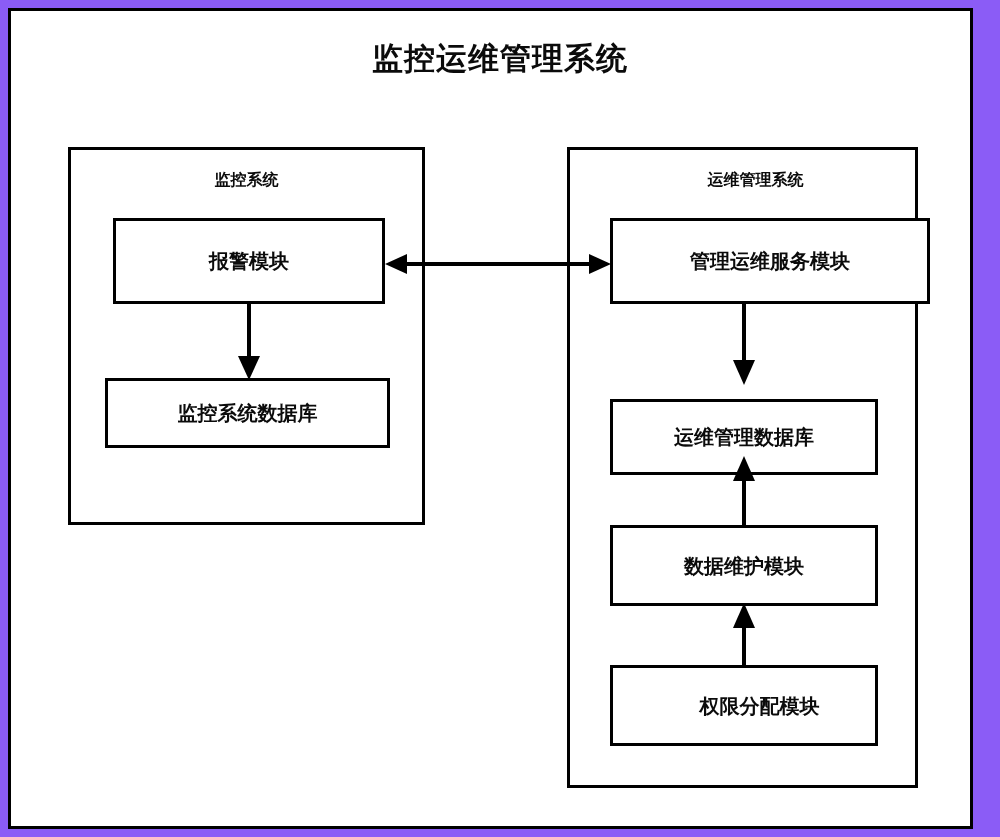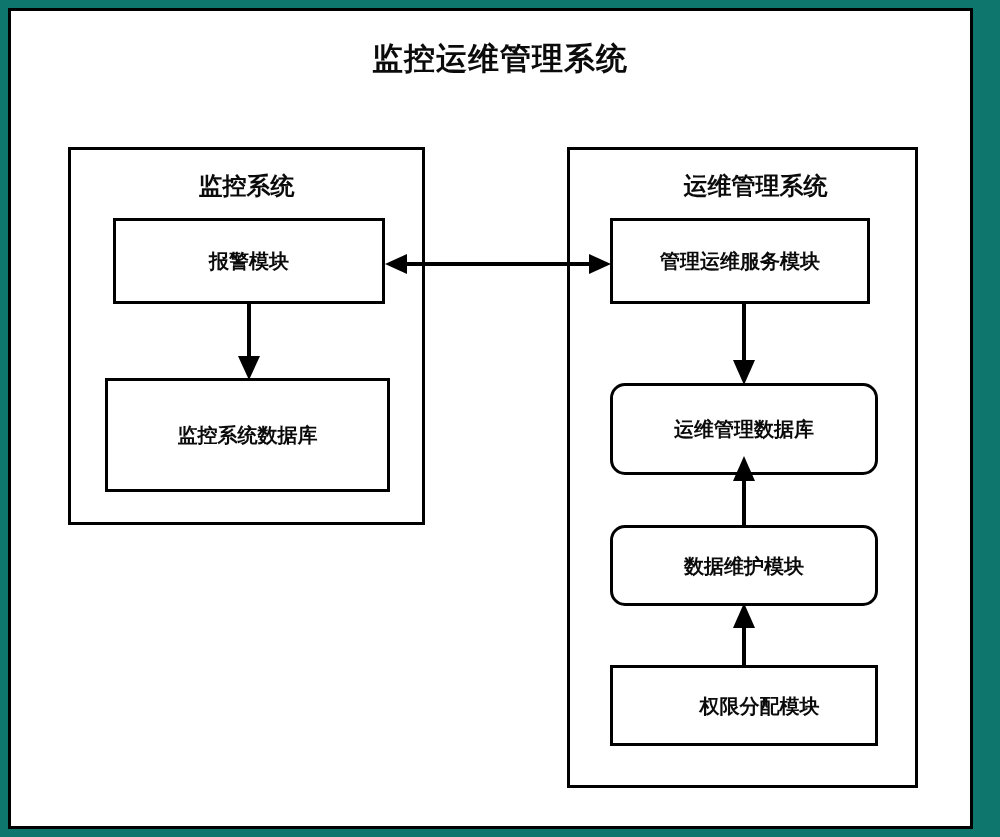--- a/index.html
+++ b/index.html
@@ -7,21 +7,21 @@
     padding: 0;
     background: #ffffff;
   }
   body {
     font-family: "DejaVu Sans", "Liberation Sans", sans-serif;
   }
   #canvas {
     position: relative;
     width: 1000px;
     height: 837px;
-    background: #0f766e;
+    background: #8b5cf6;
     overflow: hidden;
   }
   
   .outer-frame {
     position: absolute;
     left: 8px;
     top: 8px;
     width: 965px;
     height: 821px;
     border: 3px solid #000000;
@@ -46,21 +46,21 @@
     position: absolute;
     border: 3px solid #000000;
     box-sizing: border-box;
     background: #ffffff;
   }
   .panel-title {
     position: absolute;
     left: 0;
     width: 100%;
     text-align: center;
-    font-size: 24px;
+    font-size: 16px;
     font-weight: bold;
     color: #0b0b0b;
     white-space: nowrap;
   }
   
   .box {
     position: absolute;
     border: 3px solid #000000;
     box-sizing: border-box;
     background: #ffffff;
@@ -95,37 +95,37 @@
   <div class="diagram-title">监控运维管理系统</div>
 
   <div class="panel" style="left:68px; top:147px; width:357px; height:378px;"></div>
 
   <div class="panel-title" style="left:68px; top:170px; width:357px;">监控系统</div>
 
   <div class="box" style="left:113px; top:218px; width:272px; height:86px;">
     <span class="box-label">报警模块</span>
   </div>
 
-  <div class="box" style="left:105px; top:378px; width:285px; height:114px;">
+  <div class="box" style="left:105px; top:378px; width:285px; height:70px;">
     <span class="box-label">监控系统数据库</span>
   </div>
 
   <div class="panel" style="left:567px; top:147px; width:351px; height:641px;"></div>
 
   <div class="panel-title" style="left:567px; top:170px; width:377px;">运维管理系统</div>
 
-  <div class="box" style="left:610px; top:218px; width:260px; height:86px;">
+  <div class="box" style="left:610px; top:218px; width:320px; height:86px;">
     <span class="box-label">管理运维服务模块</span>
   </div>
 
-  <div class="box" style="left:610px; top:383px; width:268px; height:92px;border-radius:15px;">
+  <div class="box" style="left:610px; top:399px; width:268px; height:76px;">
     <span class="box-label">运维管理数据库</span>
   </div>
 
-  <div class="box" style="left:610px; top:525px; width:268px; height:81px;border-radius:15px;">
+  <div class="box" style="left:610px; top:525px; width:268px; height:81px;">
     <span class="box-label">数据维护模块</span>
   </div>
 
   <div class="box" style="left:610px; top:665px; width:268px; height:81px;padding-left:31px;">
     <span class="box-label">权限分配模块</span>
   </div>
 
   <div class="conn" style="left:383px; top:248px; width:230px; height:32px;">
     <svg width="230" height="32" viewBox="0 0 230 32">
       <line x1="18" y1="16" x2="212" y2="16" stroke="#000000" stroke-width="4"></line>

